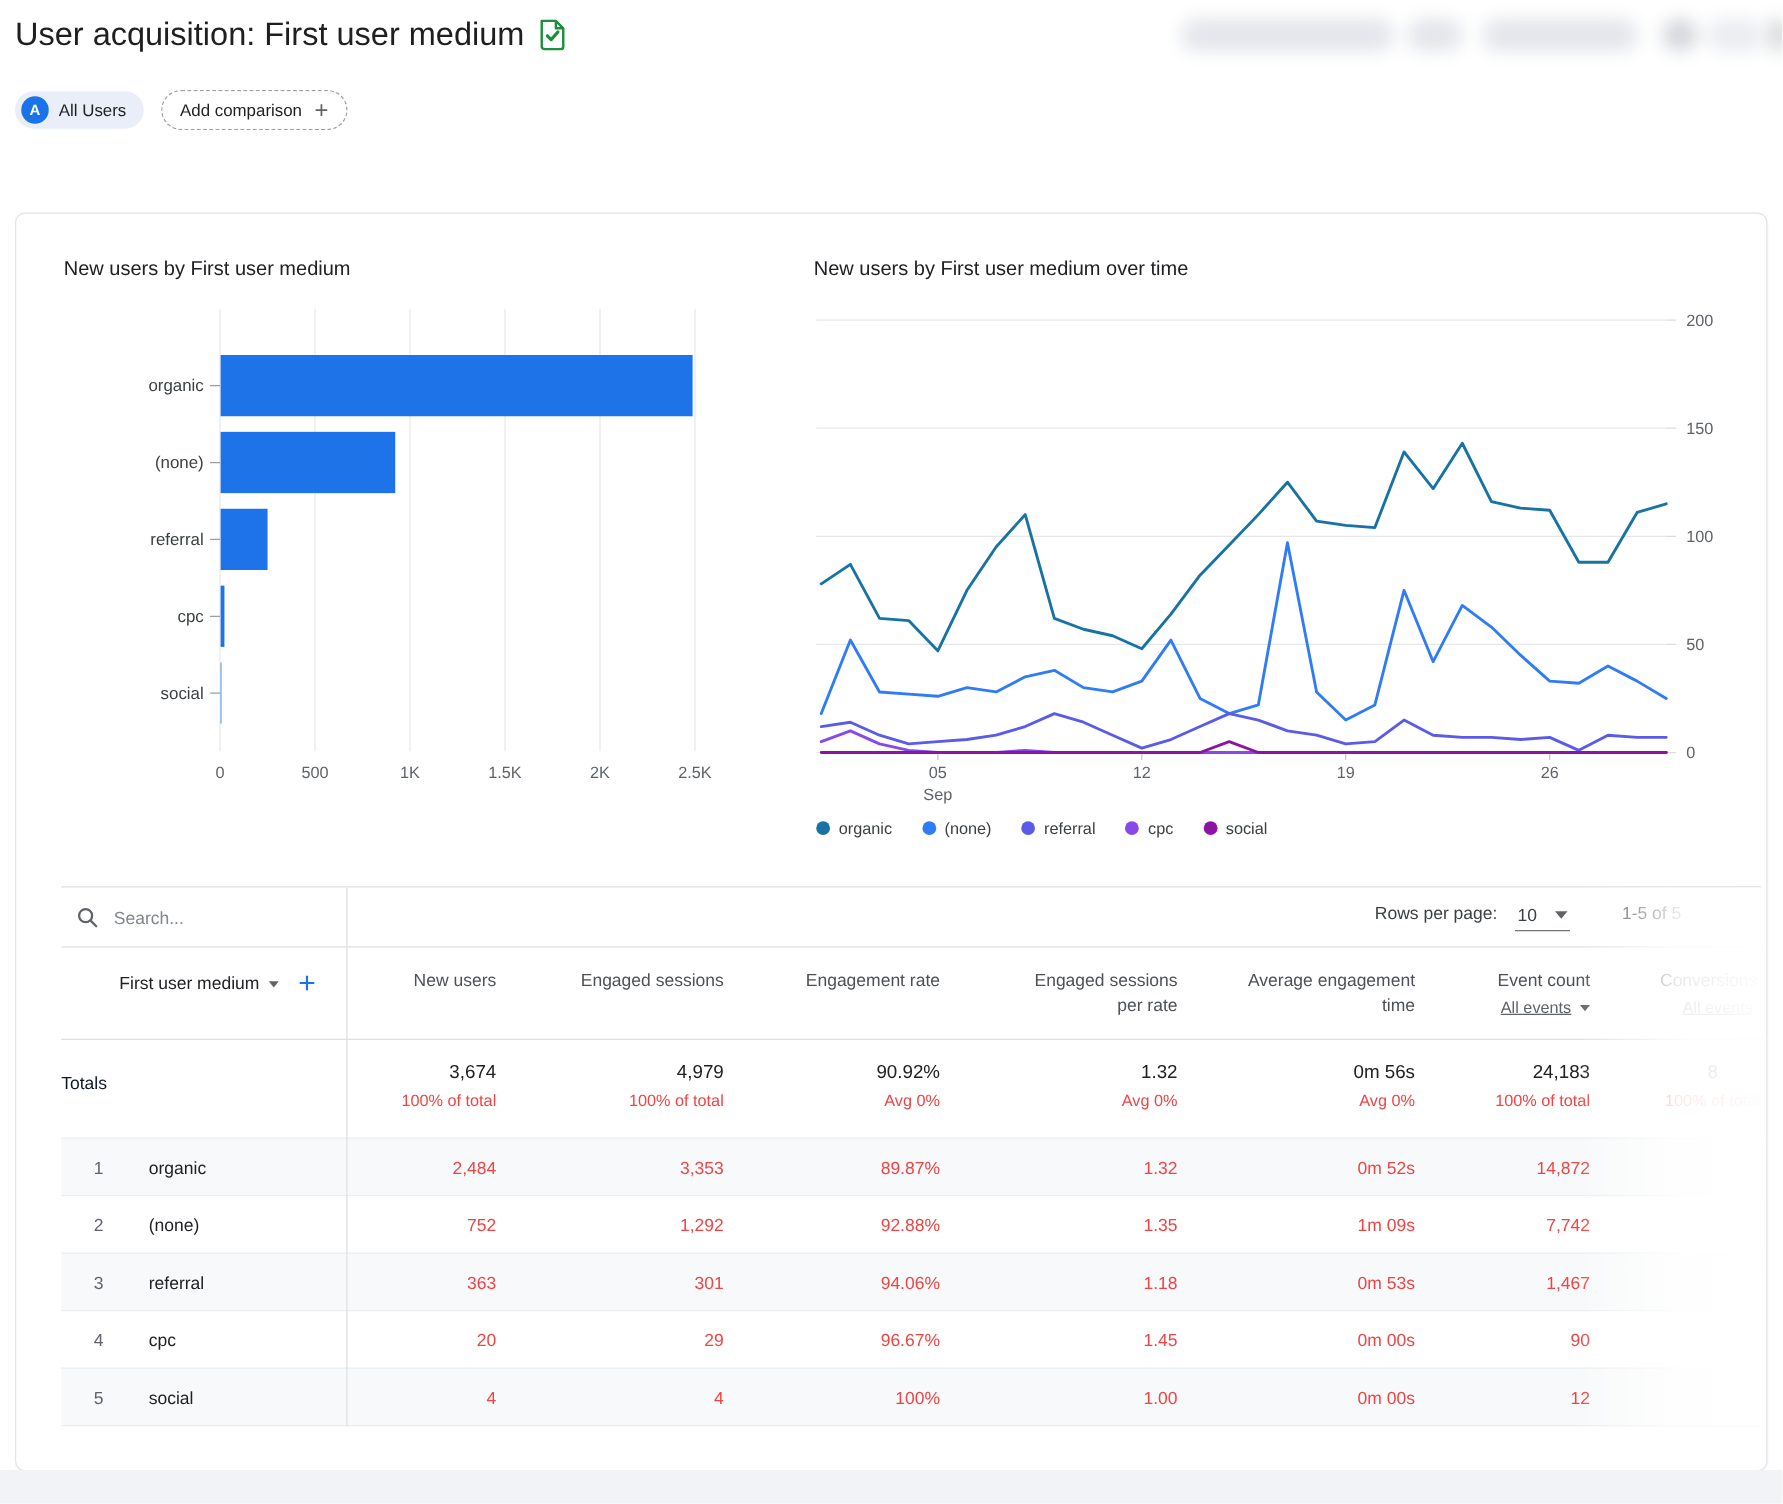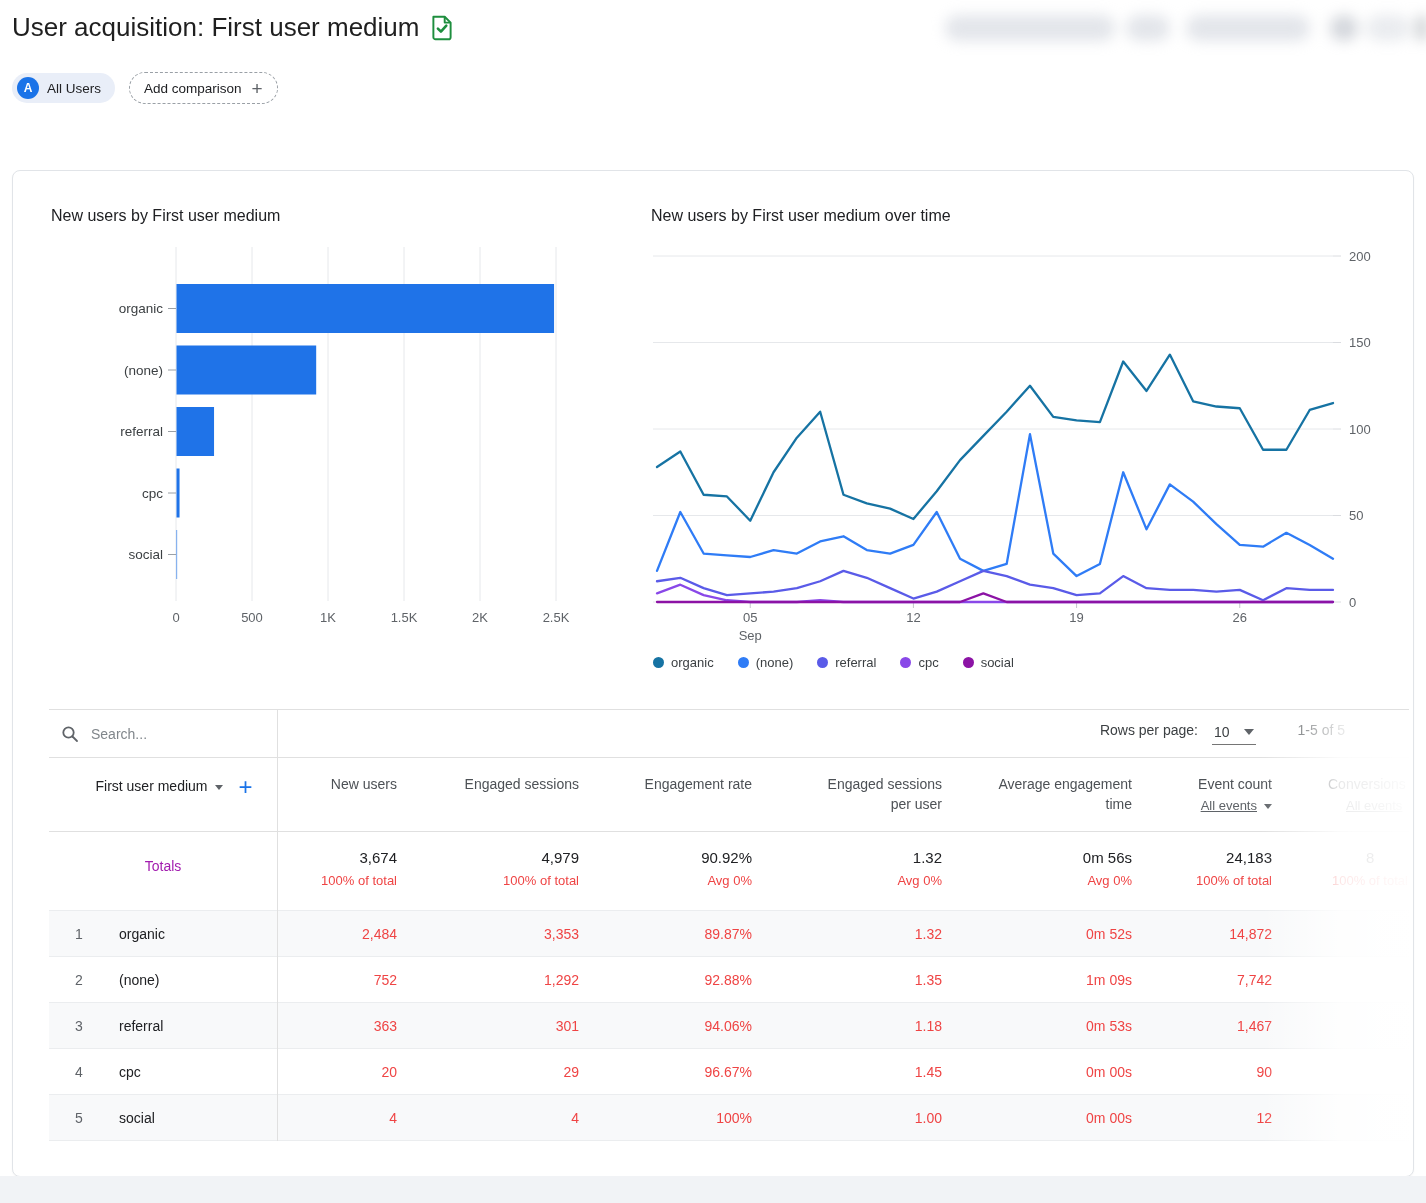--- a/index.html
+++ b/index.html
@@ -47,21 +47,21 @@
   .thead .cell:nth-child(5) .hlabel{max-width:132px;margin-left:auto;}
   .thead .cell:nth-child(6) .hlabel{max-width:138px;margin-left:auto;}
   .hsub{margin-top:4px;font-size:13px;color:#5f6368;}
   .hsub u{text-decoration:underline;}
   .dcaret{width:0;height:0;border-left:4px solid transparent;border-right:4px solid transparent;
     border-top:5px solid #5f6368;display:inline-block;margin-left:7px;vertical-align:middle;}
   .cell.dim{padding-left:22px;font-size:14px;color:#202124;}
   .addcol{color:#1a73e8;font-size:24px;font-weight:400;margin-left:16px;vertical-align:middle;cursor:pointer;line-height:18px;display:inline-block;}
   .totals{height:78px;}
   .totals .cell{padding-top:15px;}
-  .totals .tlabel{text-align:center;padding-top:26px;font-size:14px;color:#a21caf;}
+  .totals .tlabel{padding-top:26px;font-size:14px;color:#0f172a;}
   .tval{font-size:15px;color:#202124;line-height:22px;}
   .tsub{font-size:13px;color:#ef4444;line-height:20px;margin-top:2px;}
   .brow{height:45px;border-top:1px solid #ebedef;}
   .brow.alt{background:#f8f9fa;}
   .brow:last-child{border-bottom:1px solid #ebedef;}
   .brow .cell{display:flex;align-items:center;justify-content:flex-end;font-size:14px;color:#ef4444;}
   .brow .cell.dim{justify-content:flex-start;padding-left:26px;color:#202124;}
   .rownum{color:#5f6368;width:44px;display:inline-block;}
   .fadecol .hlabel{max-width:none;margin:0;text-align:left;padding-left:56px;white-space:nowrap;overflow:hidden;}
   .fadecol .hsub{text-align:left;padding-left:74px;white-space:nowrap;overflow:hidden;}
@@ -219,21 +219,21 @@
       <div class="cell th num">
             <span class="hlabel">New users</span>
           </div>
           <div class="cell th num">
             <span class="hlabel">Engaged sessions</span>
           </div>
           <div class="cell th num">
             <span class="hlabel">Engagement rate</span>
           </div>
           <div class="cell th num">
-            <span class="hlabel">Engaged sessions per user</span>
+            <span class="hlabel">Engaged sessions per rate</span>
           </div>
           <div class="cell th num">
             <span class="hlabel">Average engagement time</span>
           </div>
           <div class="cell th num">
             <span class="hlabel">Event count</span>
             <div class="hsub"><u>All events</u><span class="dcaret"></span></div>
           </div>
           <div class="cell th num fadecol">
             <span class="hlabel">Conversions</span>

